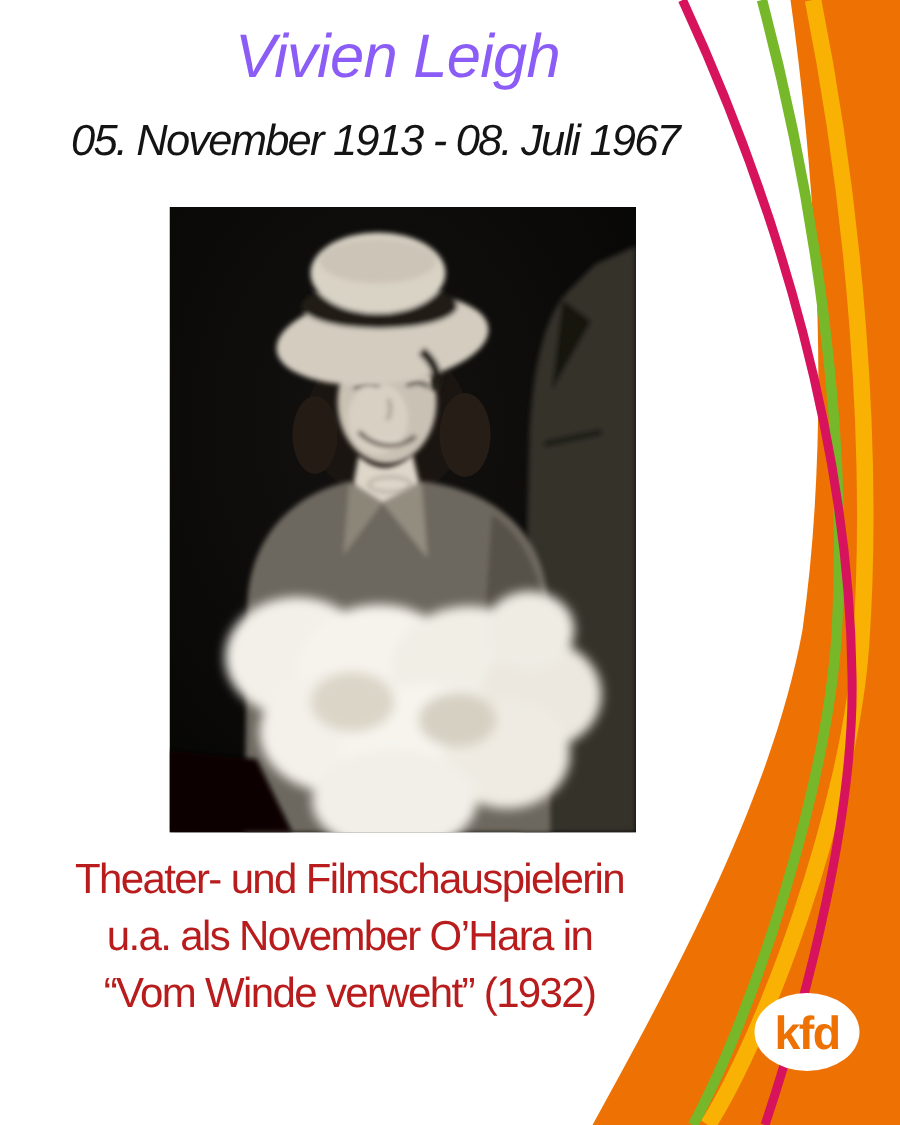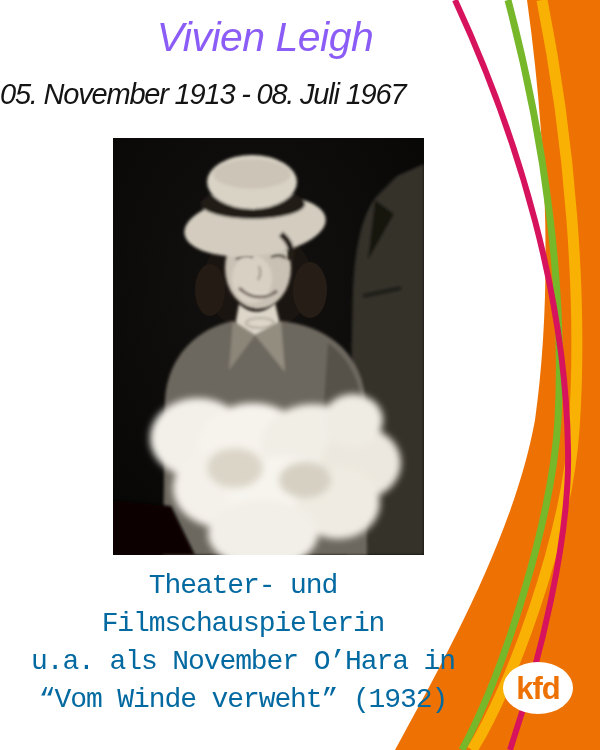--- a/index.html
+++ b/index.html
@@ -8,28 +8,28 @@
     overflow:hidden;font-family:"Liberation Sans",sans-serif;color:#161616;
   }
   .swoosh{position:absolute;left:0;top:0;width:600px;height:750px;}
   .title{
     position:absolute;top:14px;left:0;width:530px;margin:0;
     text-align:center;font-style:italic;font-weight:500;font-size:41px;
     letter-spacing:-0.5px;color:#8b5cf6;
   }
   .dates{
     position:absolute;top:78px;left:0;width:500px;
-    text-align:left;font-style:italic;font-weight:500;font-size:29px;
+    text-align:center;font-style:italic;font-weight:500;font-size:29px;
     letter-spacing:-1.2px;color:#141414;
   }
   .photo{position:absolute;left:113px;top:138px;width:311px;height:417px;}
   .footer{
-    position:absolute;top:567px;left:10px;width:466px;
+    position:absolute;top:567px;left:0;width:466px;
     text-align:center;font-size:28px;line-height:38px;
-    letter-spacing:-1.1px;color:#0369a1;font-family:Liberation Mono, monospace;
+    letter-spacing:-1.1px;color:#b91c1c;
   }
   .logo-text{
     font-family:"Liberation Sans",sans-serif;font-weight:bold;
     font-size:31px;letter-spacing:-1px;
   }
 </style>
 </head>
 <body>
 
 <div class="card">

